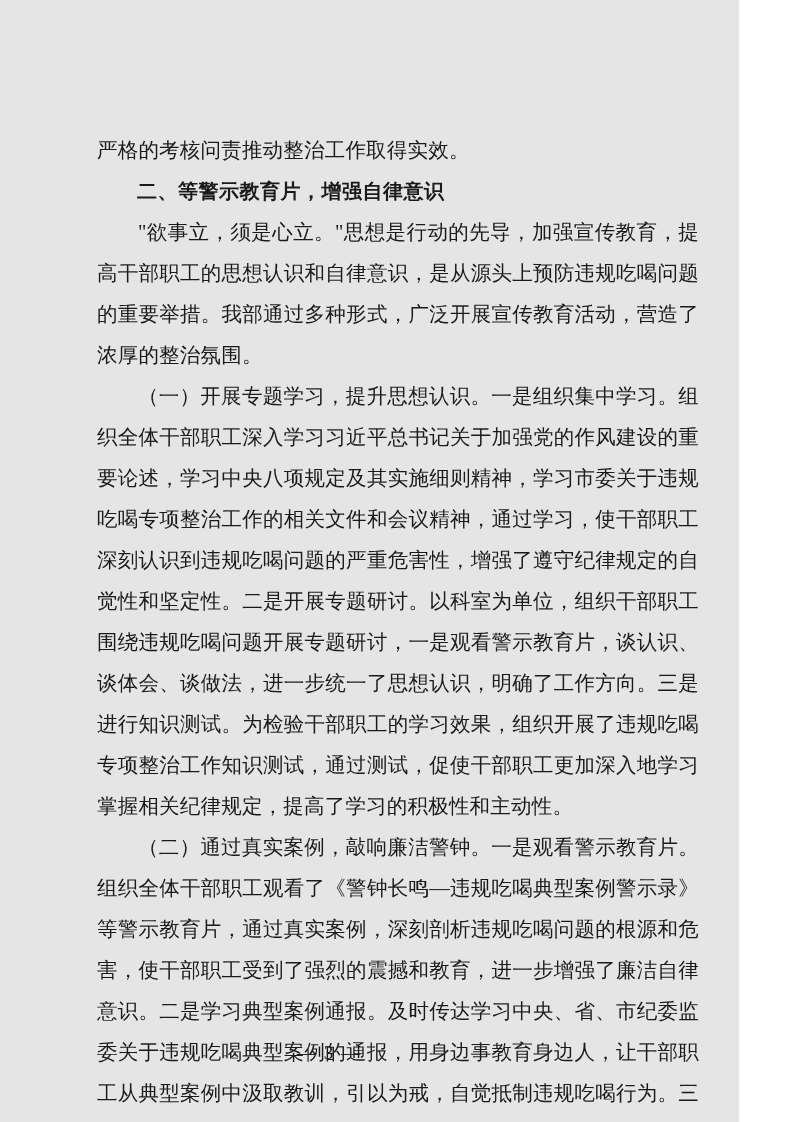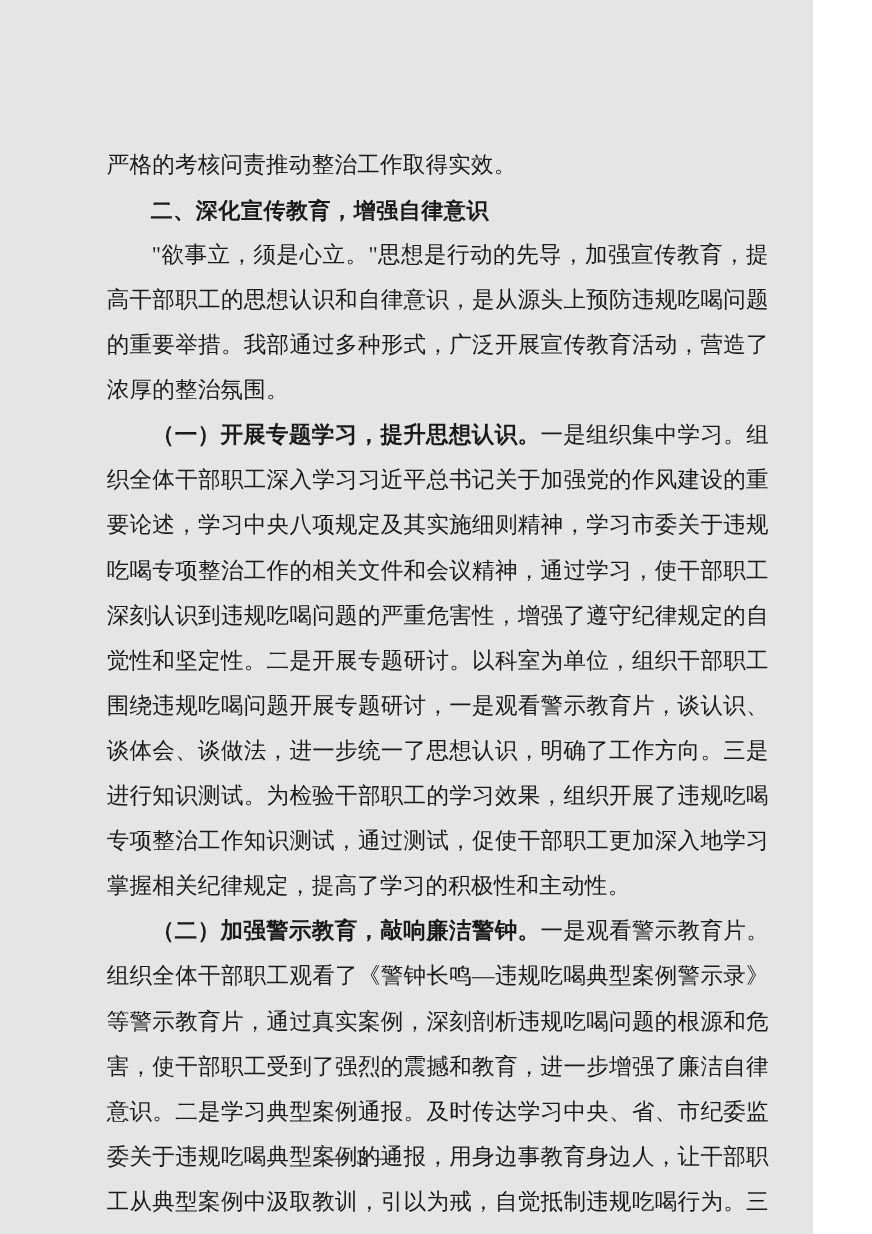--- a/index.html
+++ b/index.html
@@ -37,21 +37,21 @@
   .heading {
     font-family: "DejaVu Sans", "Liberation Sans", sans-serif;
     font-weight: bold;
     font-size: 20px;
     line-height: 41px;
     text-indent: 2em;
     margin: 0;
     letter-spacing: 0.5px;
   }
   .sub-strong {
-    font-weight: bold;
+    font-weight: normal;
   }
   .footer {
     position: absolute;
     left: 0;
     right: 0;
     bottom: 58px;
     text-align: center;
     font-size: 19px;
     font-family: "Liberation Serif", "DejaVu Serif", serif;
     letter-spacing: 2px;
@@ -63,26 +63,26 @@
   }
 </style>
 </head>
 <body>
 
 <div class="page">
   <div class="content">
 
     <p class="body">严格的考核问责推动整治工作取得实效。</p>
 
-    <p class="heading">二、深化宣传教育，增强自律意识</p>
+    <p class="heading">二、等警示教育片，增强自律意识</p>
 
     <p class="indent">"欲事立，须是心立。"思想是行动的先导，加强宣传教育，提高干部职工的思想认识和自律意识，是从源头上预防违规吃喝问题的重要举措。我部通过多种形式，广泛开展宣传教育活动，营造了浓厚的整治氛围。</p>
 
     <p class="indent"><span class="sub-strong">（一）开展专题学习，提升思想认识。</span><span>一是组织集中学习。组织全体干部职工深入学习习近平总书记关于加强党的作风建设的重要论述，学习中央八项规定及其实施细则精神，学习市委关于违规吃喝专项整治工作的相关文件和会议精神，通过学习，使干部职工深刻认识到违规吃喝问题的严重危害性，增强了遵守纪律规定的自觉性和坚定性。二是开展专题研讨。以科室为单位，组织干部职工围绕违规吃喝问题开展专题研讨，一是观看警示教育片，谈认识、谈体会、谈做法，进一步统一了思想认识，明确了工作方向。三是进行知识测试。为检验干部职工的学习效果，组织开展了违规吃喝专项整治工作知识测试，通过测试，促使干部职工更加深入地学习掌握相关纪律规定，提高了学习的积极性和主动性。</span></p>
 
-    <p class="indent"><span class="sub-strong">（二）加强警示教育，敲响廉洁警钟。</span><span>一是观看警示教育片。组织全体干部职工观看了《警钟长鸣—违规吃喝典型案例警示录》等警示教育片，通过真实案例，深刻剖析违规吃喝问题的根源和危害，使干部职工受到了强烈的震撼和教育，进一步增强了廉洁自律意识。二是学习典型案例通报。及时传达学习中央、省、市纪委监委关于违规吃喝典型案例的通报，用身边事教育身边人，让干部职工从典型案例中汲取教训，引以为戒，自觉抵制违规吃喝行为。三是开展廉政谈话。部领导班子成员分别与分管科室负</span></p>
+    <p class="indent"><span class="sub-strong">（二）通过真实案例，敲响廉洁警钟。</span><span>一是观看警示教育片。组织全体干部职工观看了《警钟长鸣—违规吃喝典型案例警示录》等警示教育片，通过真实案例，深刻剖析违规吃喝问题的根源和危害，使干部职工受到了强烈的震撼和教育，进一步增强了廉洁自律意识。二是学习典型案例通报。及时传达学习中央、省、市纪委监委关于违规吃喝典型案例的通报，用身边事教育身边人，让干部职工从典型案例中汲取教训，引以为戒，自觉抵制违规吃喝行为。三是开展廉政谈话。部领导班子成员分别与分管科室负</span></p>
 
   </div>
 
   <div class="footer">
     <span>—</span><span class="pgnum">3</span><span>—</span>
   </div>
 </div>
 
 </body></html>

